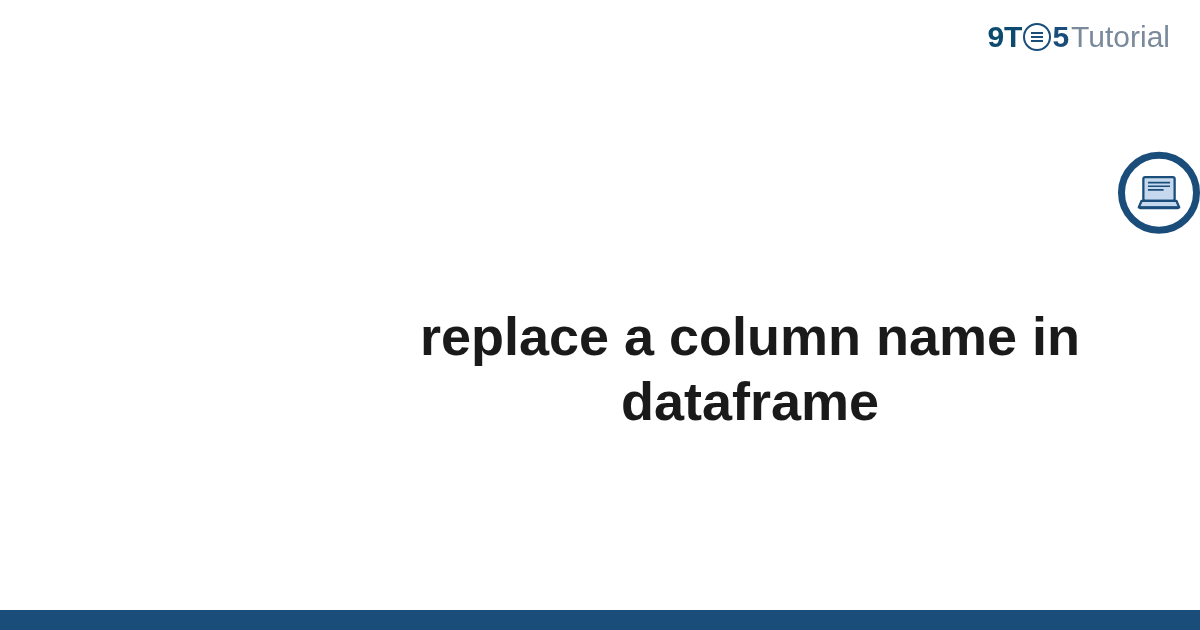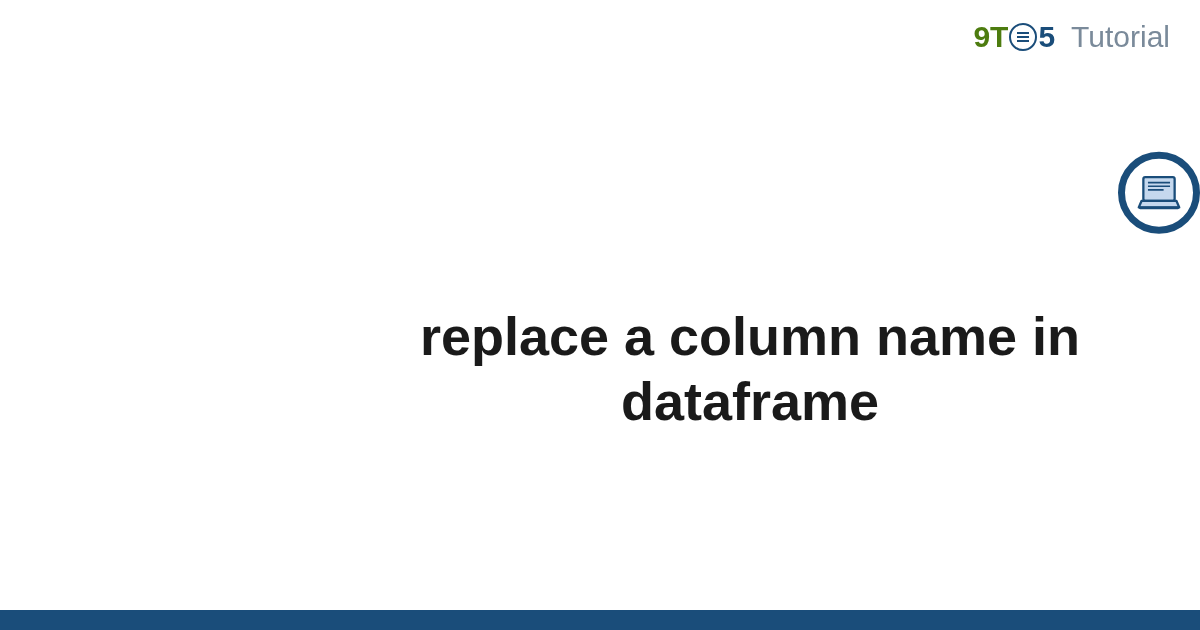--- a/index.html
+++ b/index.html
@@ -19,42 +19,42 @@
       position: absolute;
       top: 20px;
       right: 30px;
       display: flex;
       align-items: center;
       font-size: 30px;
       font-weight: 500;
       color: #1a4d7a;
     }
     .logo-9t {
-      color: #4d7c0f;
+      color: #0c4a6e;
       font-weight: 600;
     }
     .logo-circle {
       display: inline-flex;
       align-items: center;
       justify-content: center;
       width: 28px;
       height: 28px;
       border: 2.5px solid #1a4d7a;
       border-radius: 50%;
       margin: 0 1px;
       position: relative;
     }
     .logo-5 {
       color: #1a4d7a;
       font-weight: 600;
     }
     .logo-tutorial {
       color: #7a8a9a;
       font-weight: 400;
-      margin-left: 16px;
+      margin-left: 2px;
     }
     .content {
       position: absolute;
       top: 50%;
       left: 50%;
       transform: translate(-50%, -58%);
       display: flex;
       flex-direction: column;
       align-items: flex-end;
       width: 100%;

